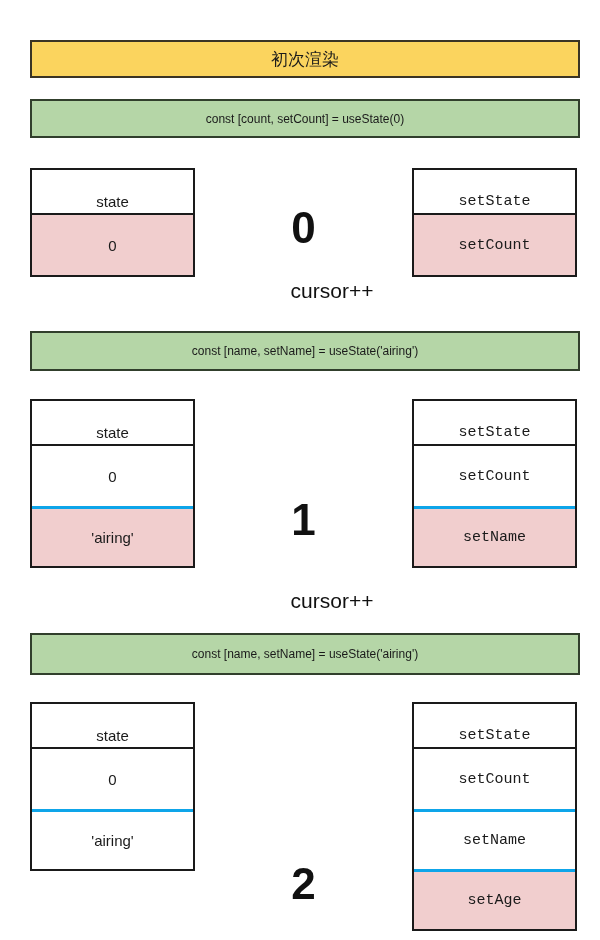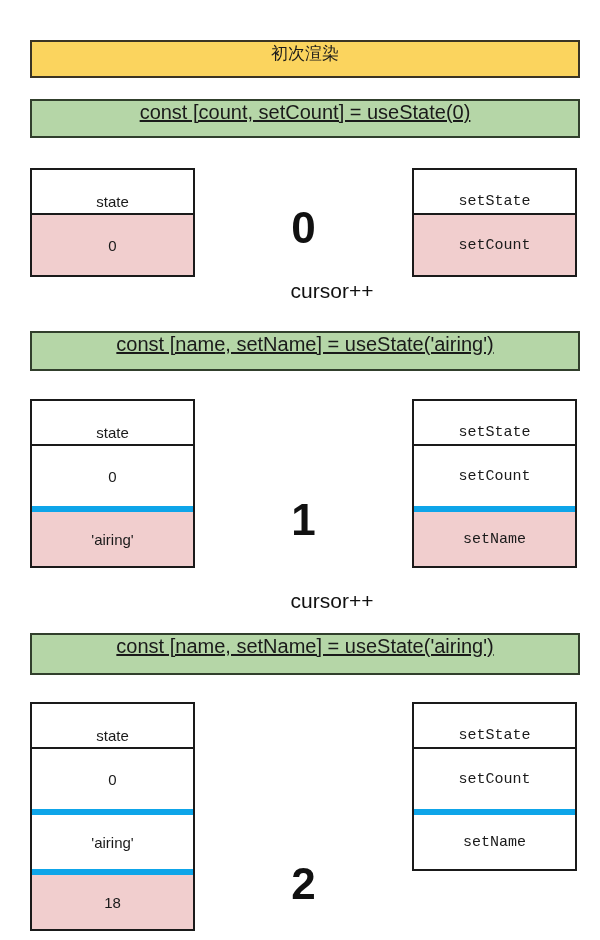--- a/index.html
+++ b/index.html
@@ -11,35 +11,35 @@
     background: #ffffff;
     font-family: "Liberation Sans", "DejaVu Sans", sans-serif;
     color: #1a1a1a;
     overflow: hidden;
   }
   .banner {
     position: absolute;
     left: 30px;
     width: 550px;
     display: flex;
+    align-items: center;
     justify-content: center;
     text-align: center;
   }
   .banner.yellow {
     top: 40px;
     height: 38px;
     background: var(--yellow, #fbd45e);
     border: 2px solid #3a3424;
     font-size: 17px;
   }
   .banner.green {
     background: var(--green, #b5d6a7);
     border: 2px solid #313f2c;
-    font-size: 20px;
-    text-decoration: underline;
+    font-size: 12px;
   }
   .banner.code-1 { top: 99px;  height: 39px; }
   .banner.code-2 { top: 331px; height: 40px; }
   .banner.code-3 { top: 633px; height: 42px; }
 
   .tables {
     position: absolute;
     left: 30px;
     width: 550px;
   }
@@ -68,21 +68,21 @@
     margin-top: 20px;
   }
   .row {
     height: 60px;
     display: flex;
     align-items: center;
     justify-content: center;
     font-size: 15px;
     background: #ffffff;
   }
-  .row + .row { border-top: 6px solid #0ea5e9; }
+  .row + .row { border-top: 3px solid #0ea5e9; }
   .row.pink { background: var(--pink, #f1cece); }
 
   .big {
     position: absolute;
     left: 165px;
     right: 168px;
     bottom: 0;
     height: 62px;
     display: flex;
     align-items: center;
@@ -153,23 +153,23 @@
 
   <div class="banner green code-3">
     <span>const [name, setName] = useState('airing')</span>
   </div>
 
   <div class="tables s3">
     <div class="tbl left">
       <div class="hdr">state</div>
       <div class="row">0</div>
       <div class="row">'airing'</div>
-      <div class="row pink">18</div>
     </div>
     <div class="big">2</div>
     <div class="tbl right">
       <div class="hdr">setState</div>
       <div class="row">setCount</div>
       <div class="row">setName</div>
+      <div class="row pink">setAge</div>
     </div>
   </div>
 
 </div>
 
 </body></html>

